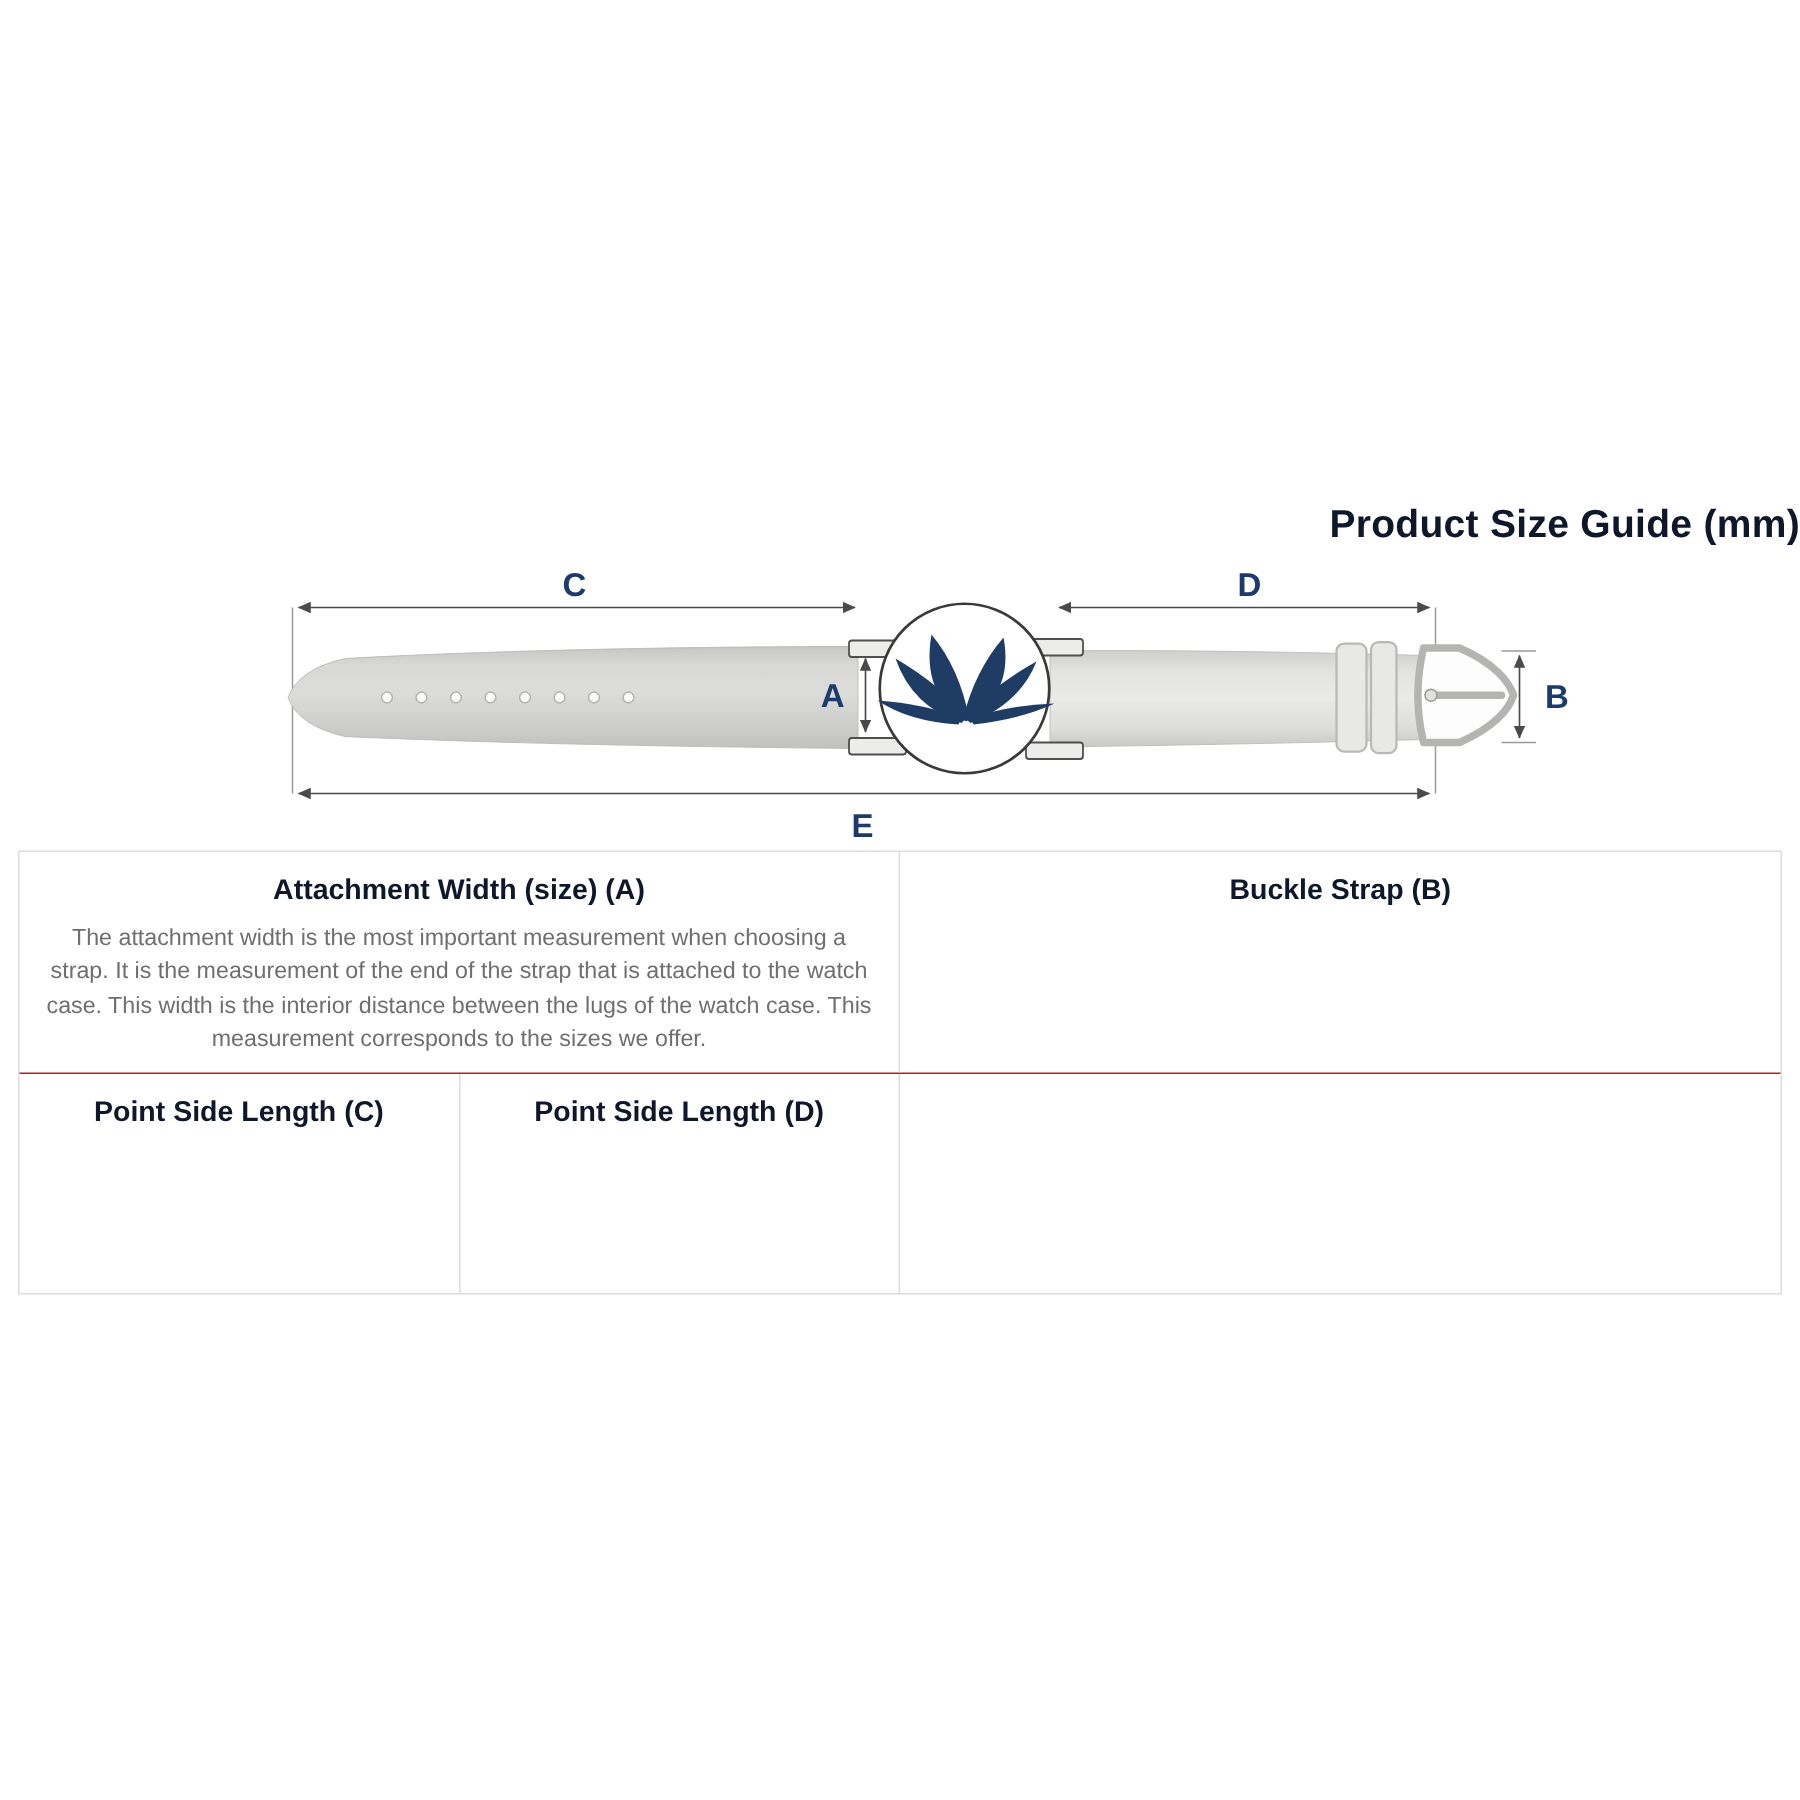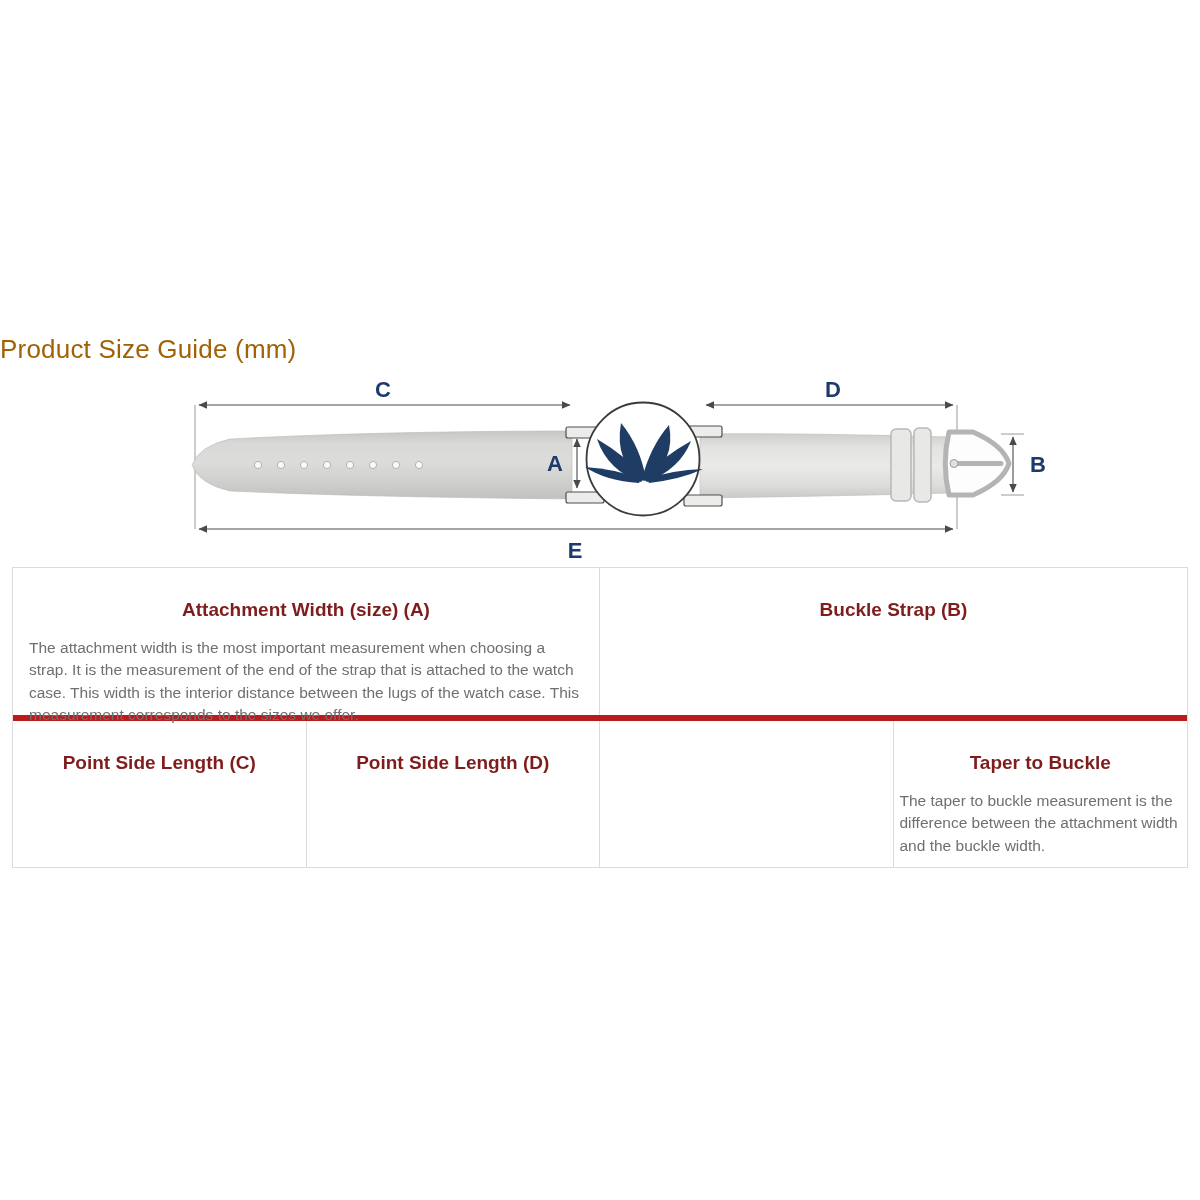--- a/index.html
+++ b/index.html
@@ -2,40 +2,40 @@
 <html><head>
 <meta charset="utf-8">
 <style>
   html,body{margin:0;padding:0;}
   body{
     width:1200px;height:1200px;background:#ffffff;
     font-family:"Liberation Sans",sans-serif;
     overflow:hidden;
   }
   .title{
-    margin:0;padding-top:334px;text-align:left;
-    font-size:26px;font-weight:400;color:#a16207;letter-spacing:.2px;
+    margin:0;padding-top:334px;text-align:right;
+    font-size:26px;font-weight:700;color:#0f172a;letter-spacing:.2px;
   }
   svg.diagram{display:block;margin-top:2px;}
   .size-table{
     margin:0 12px;border:1px solid #dcdcdc;background:#fff;
   }
   .trow{display:grid;}
   .trow1{grid-template-columns:1fr 1fr;}
-  .trow2{grid-template-columns:1fr 1fr 1fr 1fr;border-top:6px solid #b91c1c;}
+  .trow2{grid-template-columns:1fr 1fr 1fr 1fr;border-top:1px solid #b91c1c;}
   .cell{border-right:1px solid #dcdcdc;box-sizing:border-box;padding-top:15px;}
   .trow1 .cell{height:147px;}
   .trow2 .cell{height:146px;}
   .cell:last-child{border-right:none;}
   .cell h2{
-    margin:16px 8px;text-align:center;
-    font-size:19px;font-weight:700;color:#7f1d1d;
+    margin:0 8px;text-align:center;
+    font-size:19px;font-weight:700;color:#0f172a;
   }
   .cell p{
-    margin:10px 0 0;text-align:left;
+    margin:10px 0 0;text-align:center;
     font-size:15.5px;line-height:1.45;color:#6f6f6f;
   }
   .trow1 .cell p{padding:0 16px;}
   .trow2 .cell p{padding:0 6px;}
 </style>
 </head>
 <body>
 
 <h1 class="title">Product Size Guide (mm)</h1>
 
@@ -143,18 +143,14 @@
   </div>
   <div class="trow trow2">
     <div class="cell">
       <h2>Point Side Length (C)</h2>
     </div>
     <div class="cell">
       <h2>Point Side Length (D)</h2>
     </div>
     <div class="cell">
     </div>
-    <div class="cell">
-      <h2>Taper to Buckle</h2>
-      <p>The taper to buckle measurement is the difference between the attachment width and the buckle width.</p>
-    </div>
   </div>
 </section>
 
 </body></html>

